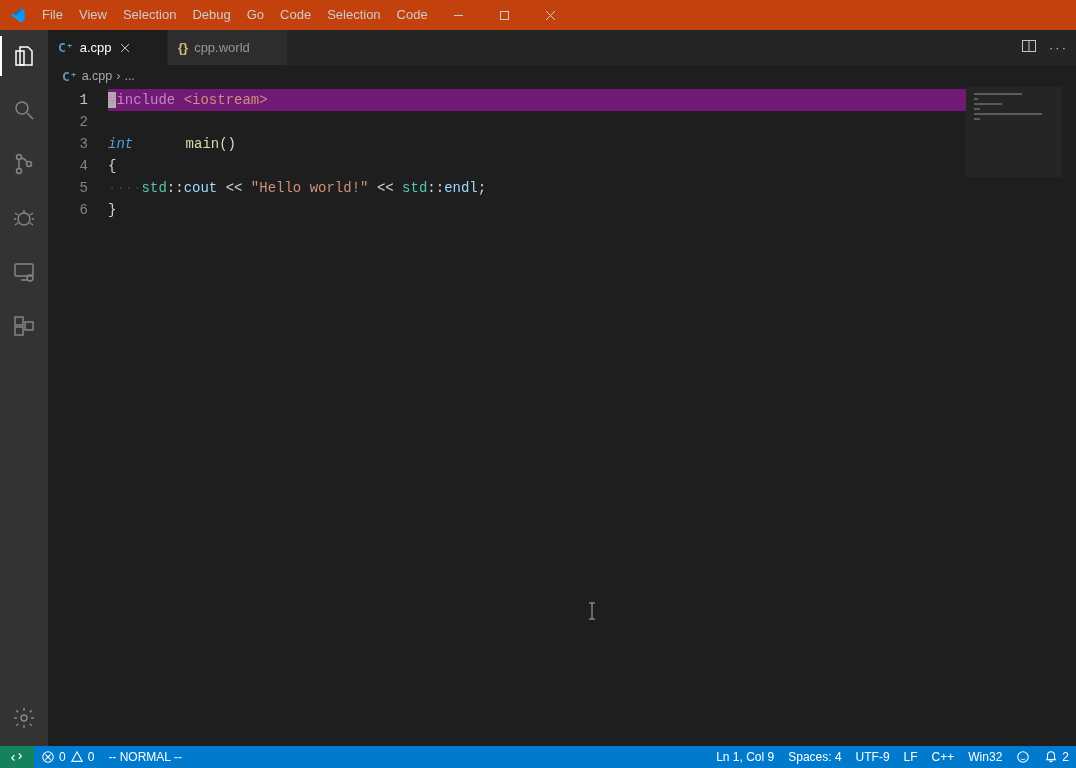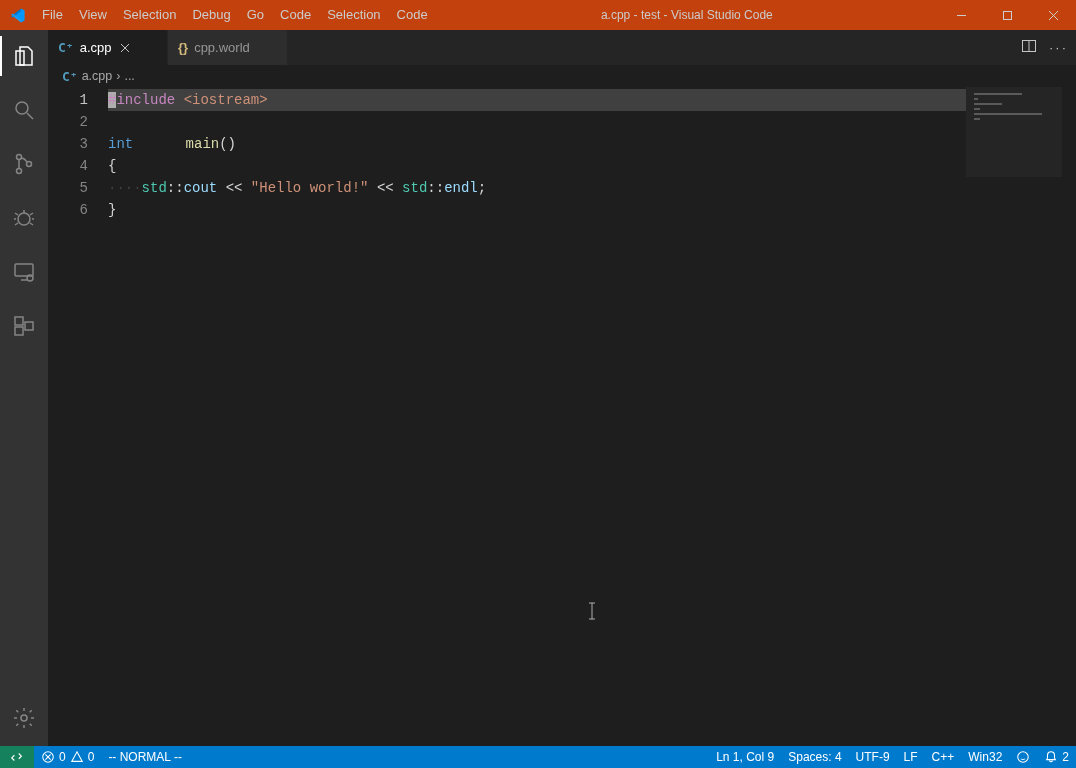--- a/index.html
+++ b/index.html
@@ -86,22 +86,22 @@
   width:60px; text-align:right; padding-right:20px;
   color:#858585;
   padding-top:2px;
 }
 .gutter div { height:22px; }
 .gutter div.current { color:#c6c6c6; }
 .code {
   flex:1; padding-top:2px; white-space:pre;
 }
 .codeline { height:22px; }
-.codeline.current { background:#404040; }
-.tok-keyword { color:#569cd6; }
+.codeline.current { background:#701a75; }
+.tok-keyword { color:#569cd6;font-style:italic; }
 .tok-preproc { color:#c586c0; }
 .tok-string  { color:#ce9178; }
 .tok-angled  { color:#ce9178; }
 .tok-func    { color:#dcdcaa;padding-left:44px; }
 .tok-ident   { color:#9cdcfe;margin-top:39px; }
 .tok-ns      { color:#4ec9b0; }
 .tok-punc    { color:#d4d4d4; }
 .tok-fade    { color:#404040; }
 .cursor-block {
   display:inline-block; width:8px; height:16px;
@@ -153,21 +153,20 @@
   <div class="menubar">
     <span>File</span>
     <span>View</span>
     <span>Selection</span>
     <span>Debug</span>
     <span>Go</span>
     <span>Code</span>
     <span>Selection</span>
     <span>Code</span>
   </div>
-  <div class="title">a.cpp - test - Visual Studio Code</div>
   <div class="win-controls">
     <div class="wc">
         <svg width="11" height="11">
           <line x1="1" y1="5.5" x2="10" y2="5.5"></line>
         </svg>
       </div>
     <div class="wc">
         <svg width="11" height="11">
           <rect x="1.5" y="1.5" width="8" height="8"></rect>
         </svg>

